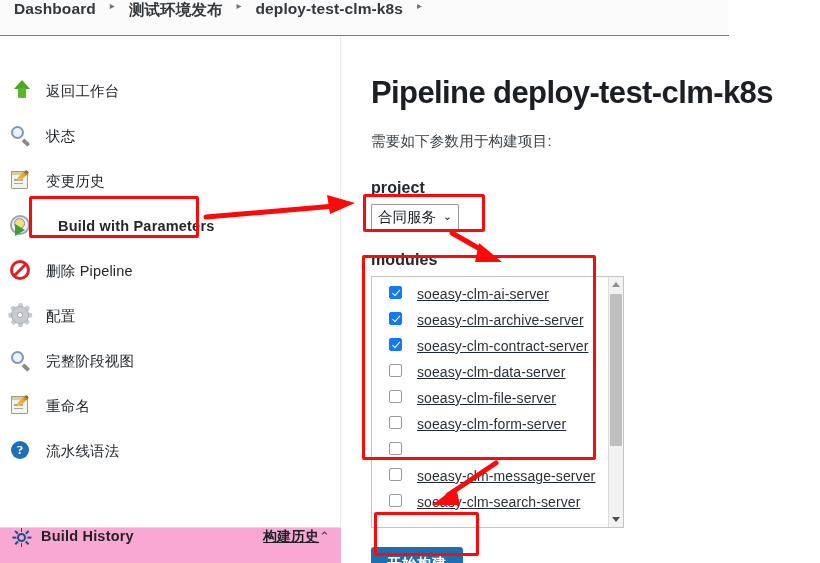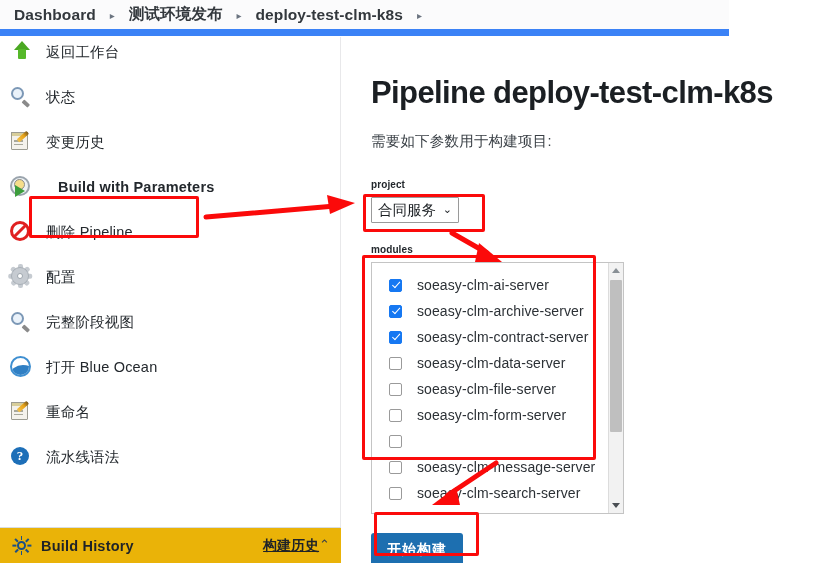--- a/index.html
+++ b/index.html
@@ -16,23 +16,23 @@
     color: #1f2937;
     -webkit-font-smoothing: antialiased;
   }
 
   
   #breadcrumb-bar {
     position: absolute;
     left: 0; top: 0;
     width: 729px; height: 36px;
     background: #fbfbfc;
-    border-bottom: 7px solid #3b82f6;
+    border-bottom: 1px solid #3b82f6;
     display: flex;
-    align-items: center;
+    align-items: flex-start;
     box-sizing: border-box;
     padding-left: 14px;
   }
   .crumb {
     font-size: 15.5px;
     font-weight: 700;
     color: #33383d;
     letter-spacing: 0.1px;
     white-space: nowrap;
   }
@@ -49,23 +49,23 @@
     position: absolute;
     left: 0; top: 37px;
     width: 341px;
     height: 526px;
     background: #ffffff;
     border-right: 1px solid #e8e8ea;
     box-sizing: border-box;
   }
   #sidebar-tasks {
     position: absolute;
-    left: 0; top: 0;
+    left: 0; top: 11px;
     width: 340px;
-    padding-top: 2px;
+    padding-top: 30px;
   }
   .side-item {
     display: flex;
     align-items: center;
     height: 26px;
     margin-bottom: 19px;
     padding-left: 9px;
     box-sizing: border-box;
   }
   .side-icon {
@@ -262,24 +262,24 @@
     font-weight: 700;
     font-family: "Liberation Serif", serif;
   }
 
   
   #build-history-bar {
     position: absolute;
     left: 0; bottom: 0;
     width: 341px;
     height: 36px;
-    background: #eab308;
+    background: #f9a8d4;
     border-top: 1px solid #d7dde2;
     display: flex;
-    align-items: center;
+    align-items: flex-start;
     box-sizing: border-box;
     padding: 0 11px 0 12px;
   }
   .bh-icon {
     width: 19px; height: 19px;
     position: relative;
     margin-right: 10px;
     flex: 0 0 19px;
   }
   .bh-icon .bh-core {
@@ -350,21 +350,21 @@
     line-height: 1;
     margin: 0;
   }
   #form-intro {
     font-size: 14.5px;
     color: #3a4046;
     margin-top: 24px;
     letter-spacing: .2px;
   }
   .field-label {
-    font-size: 10px;
+    font-size: 16px;
     font-weight: 700;
     color: #23282d;
     letter-spacing: .1px;
   }
   #project-label { margin-top: 28px; }
   #project-select-wrap {
     margin-top: 7px;
     position: relative;
     display: inline-block;
   }
@@ -405,24 +405,25 @@
     display: flex;
   }
   #modules-list {
     flex: 1 1 auto;
     overflow: hidden;
     padding: 9px 0 0 0;
     box-sizing: border-box;
   }
   .module-row {
     display: flex;
-    align-items: center;
+    align-items: flex-start;
     height: 26px;
     padding-left: 17px;
     box-sizing: border-box;
+    text-decoration: underline;
   }
   .cb {
     width: 13px; height: 13px;
     border: 1px solid #9a9a9a;
     border-radius: 2px;
     background: #ffffff;
     box-sizing: border-box;
     flex: 0 0 13px;
     margin-right: 15px;
     position: relative;
@@ -585,28 +586,20 @@
     </div>
 
     <div class="side-item">
       <span class="side-icon ic-magnifier">
         <span class="mg-circle"></span>
           <span class="mg-handle"></span>
       </span>
       <span class="side-label">完整阶段视图</span>
     </div>
 
-    <div class="side-item">
-      <span class="side-icon ic-ocean">
-        <span class="oc-ring">
-            <span class="oc-wave"></span>
-          </span>
-      </span>
-      <span class="side-label">打开 Blue Ocean</span>
-    </div>
 
     <div class="side-item">
       <span class="side-icon ic-notepad">
         <span class="np-body"></span>
           <span class="np-top"></span>
           <span class="np-l1"></span>
           <span class="np-l2"></span>
           <span class="np-pen"></span>
       </span>
       <span class="side-label">重命名</span>

